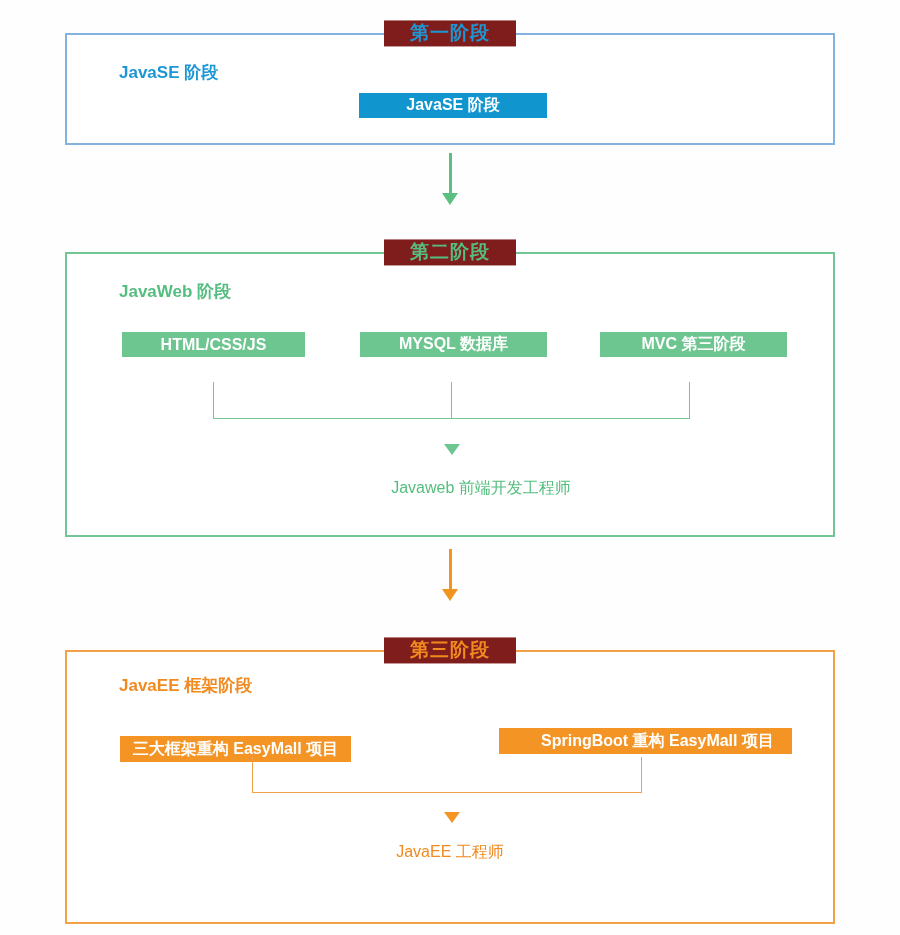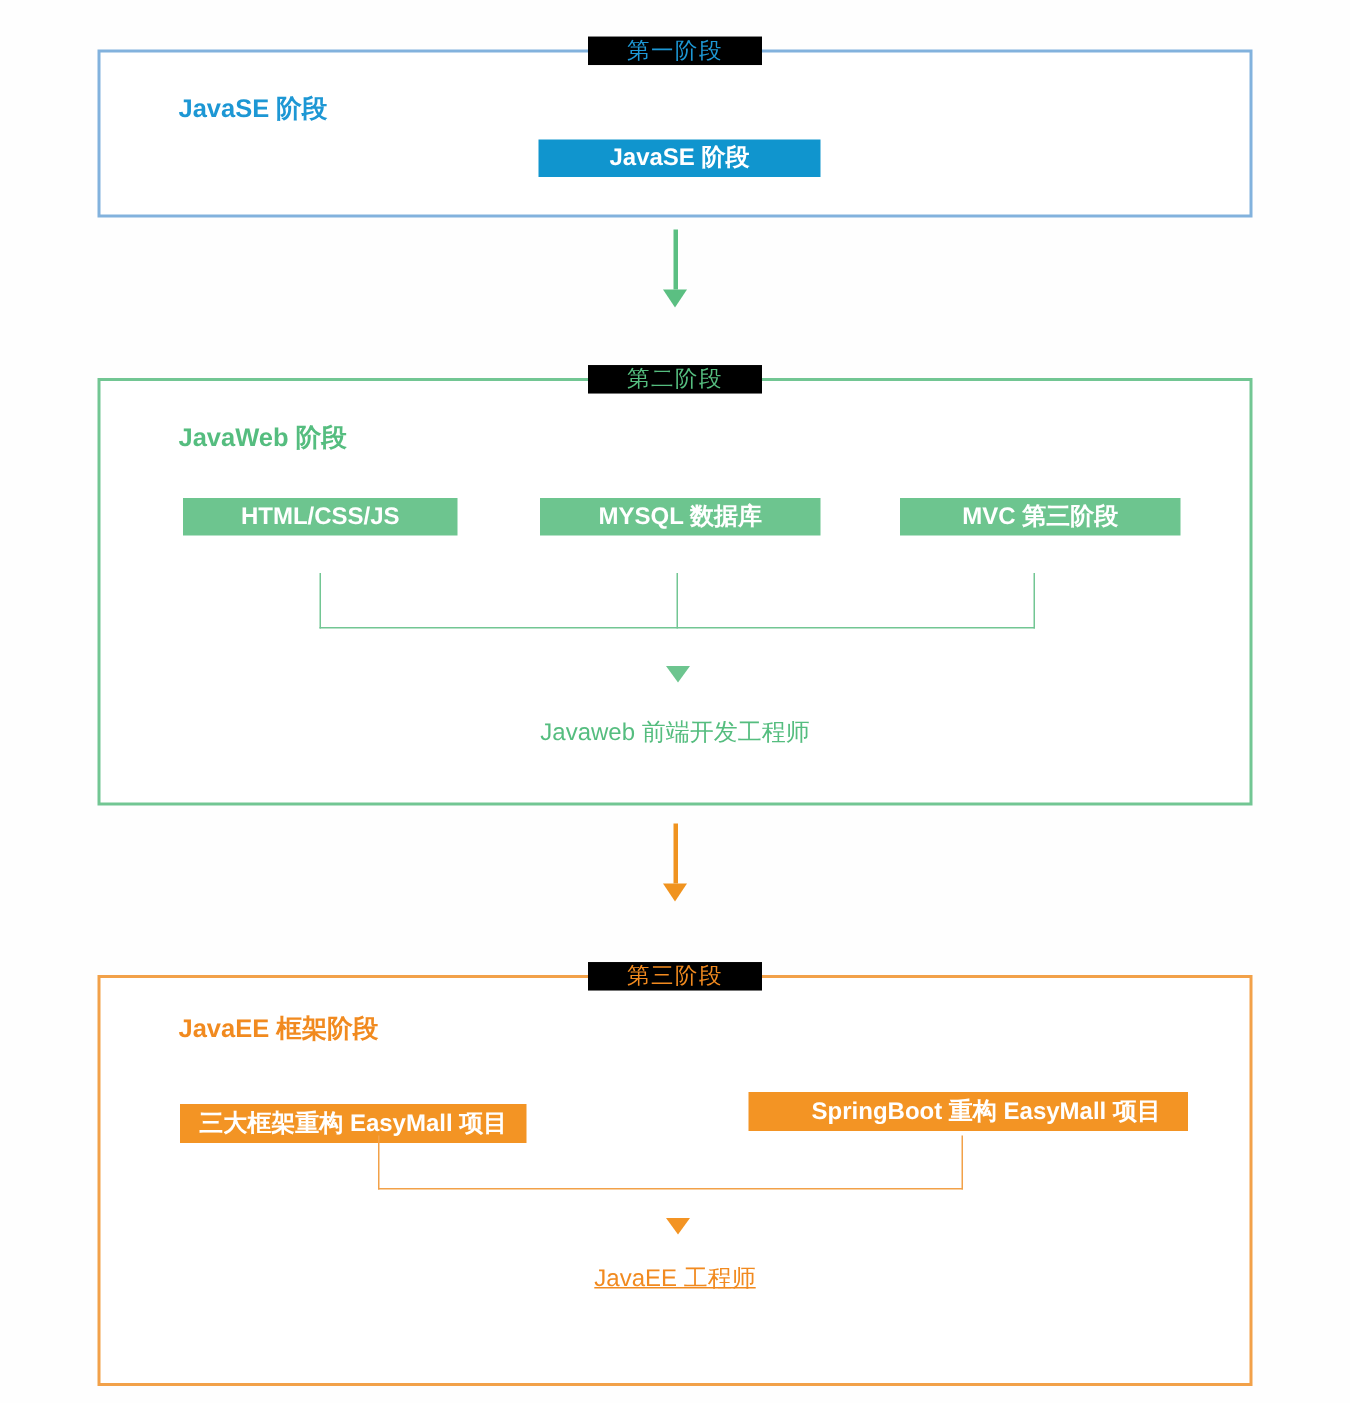--- a/index.html
+++ b/index.html
@@ -11,22 +11,22 @@
   .canvas { position:relative; width:900px; height:935px; background:#fefefe; }
 
   
   .stage { position:absolute; border:2px solid #ccc; background:#fff; }
   .stage1 { left:65px; top:33px;  width:770px; height:112px; border-color:var(--stage1-border,#82b2dd); }
   .stage2 { left:65px; top:252px; width:770px; height:285px; border-color:var(--stage2-border,#72c693); }
   .stage3 { left:65px; top:650px; width:770px; height:274px; border-color:var(--stage3-border,#f2a149); }
 
   .stage-title {
     position:absolute; top:0; left:50%; transform:translate(-50%,-56%);
-    background:#000000; padding:0 26px;
-    font-size:15px; font-weight:normal; letter-spacing:1px; white-space:nowrap;
+    background:#7f1d1d; padding:0 26px;
+    font-size:19px; font-weight:bold; letter-spacing:1px; white-space:nowrap;
   }
   .stage1 .stage-title { color:var(--stage1-text,#1d97d4); }
   .stage2 .stage-title { color:var(--stage2-text,#55bd7f); }
   .stage3 .stage-title { color:var(--stage3-text,#f18a1f); }
 
   .stage-label {
     position:absolute; left:52px; font-size:17px; font-weight:bold; white-space:nowrap;
   }
   .stage1 .stage-label { top:26px; color:var(--stage1-text,#1d97d4); }
   .stage2 .stage-label { top:26px; color:var(--stage2-text,#55bd7f); }
@@ -66,22 +66,22 @@
   }
   .stage2 .tri-down { border-top:11px solid var(--stage2-chip-bg,#6dc58f); }
   .stage3 .tri-down { border-top:11px solid var(--stage3-chip-bg,#f39424); }
   .s2-tri { left:377px; top:190px; }
   .s3-tri { left:377px; top:160px; }
 
   .outcome {
     position:absolute; left:0; width:100%; text-align:center;
     font-size:16px; white-space:nowrap;
   }
-  .s2-outcome { top:224px; color:var(--stage2-text,#55bd7f); }
-  .s3-outcome { top:190px; color:var(--stage3-text,#f18a1f);text-decoration:underline; }
+  .s2-outcome { top:224px; color:var(--stage2-text,#55bd7f);margin-left:31px; }
+  .s3-outcome { top:190px; color:var(--stage3-text,#f18a1f); }
 
   
   .flow-arrow { position:absolute; left:441px; width:18px;
     display:flex; flex-direction:column; align-items:center; }
   .flow-arrow .line { width:3px; height:40px; }
   .flow-arrow .head { width:0; height:0;
     border-left:8px solid transparent; border-right:8px solid transparent;
     border-top:12px solid; }
   .arrow1 { top:153px; }
   .arrow1 .line { background:var(--arrow1-color,#5bbf82); }

